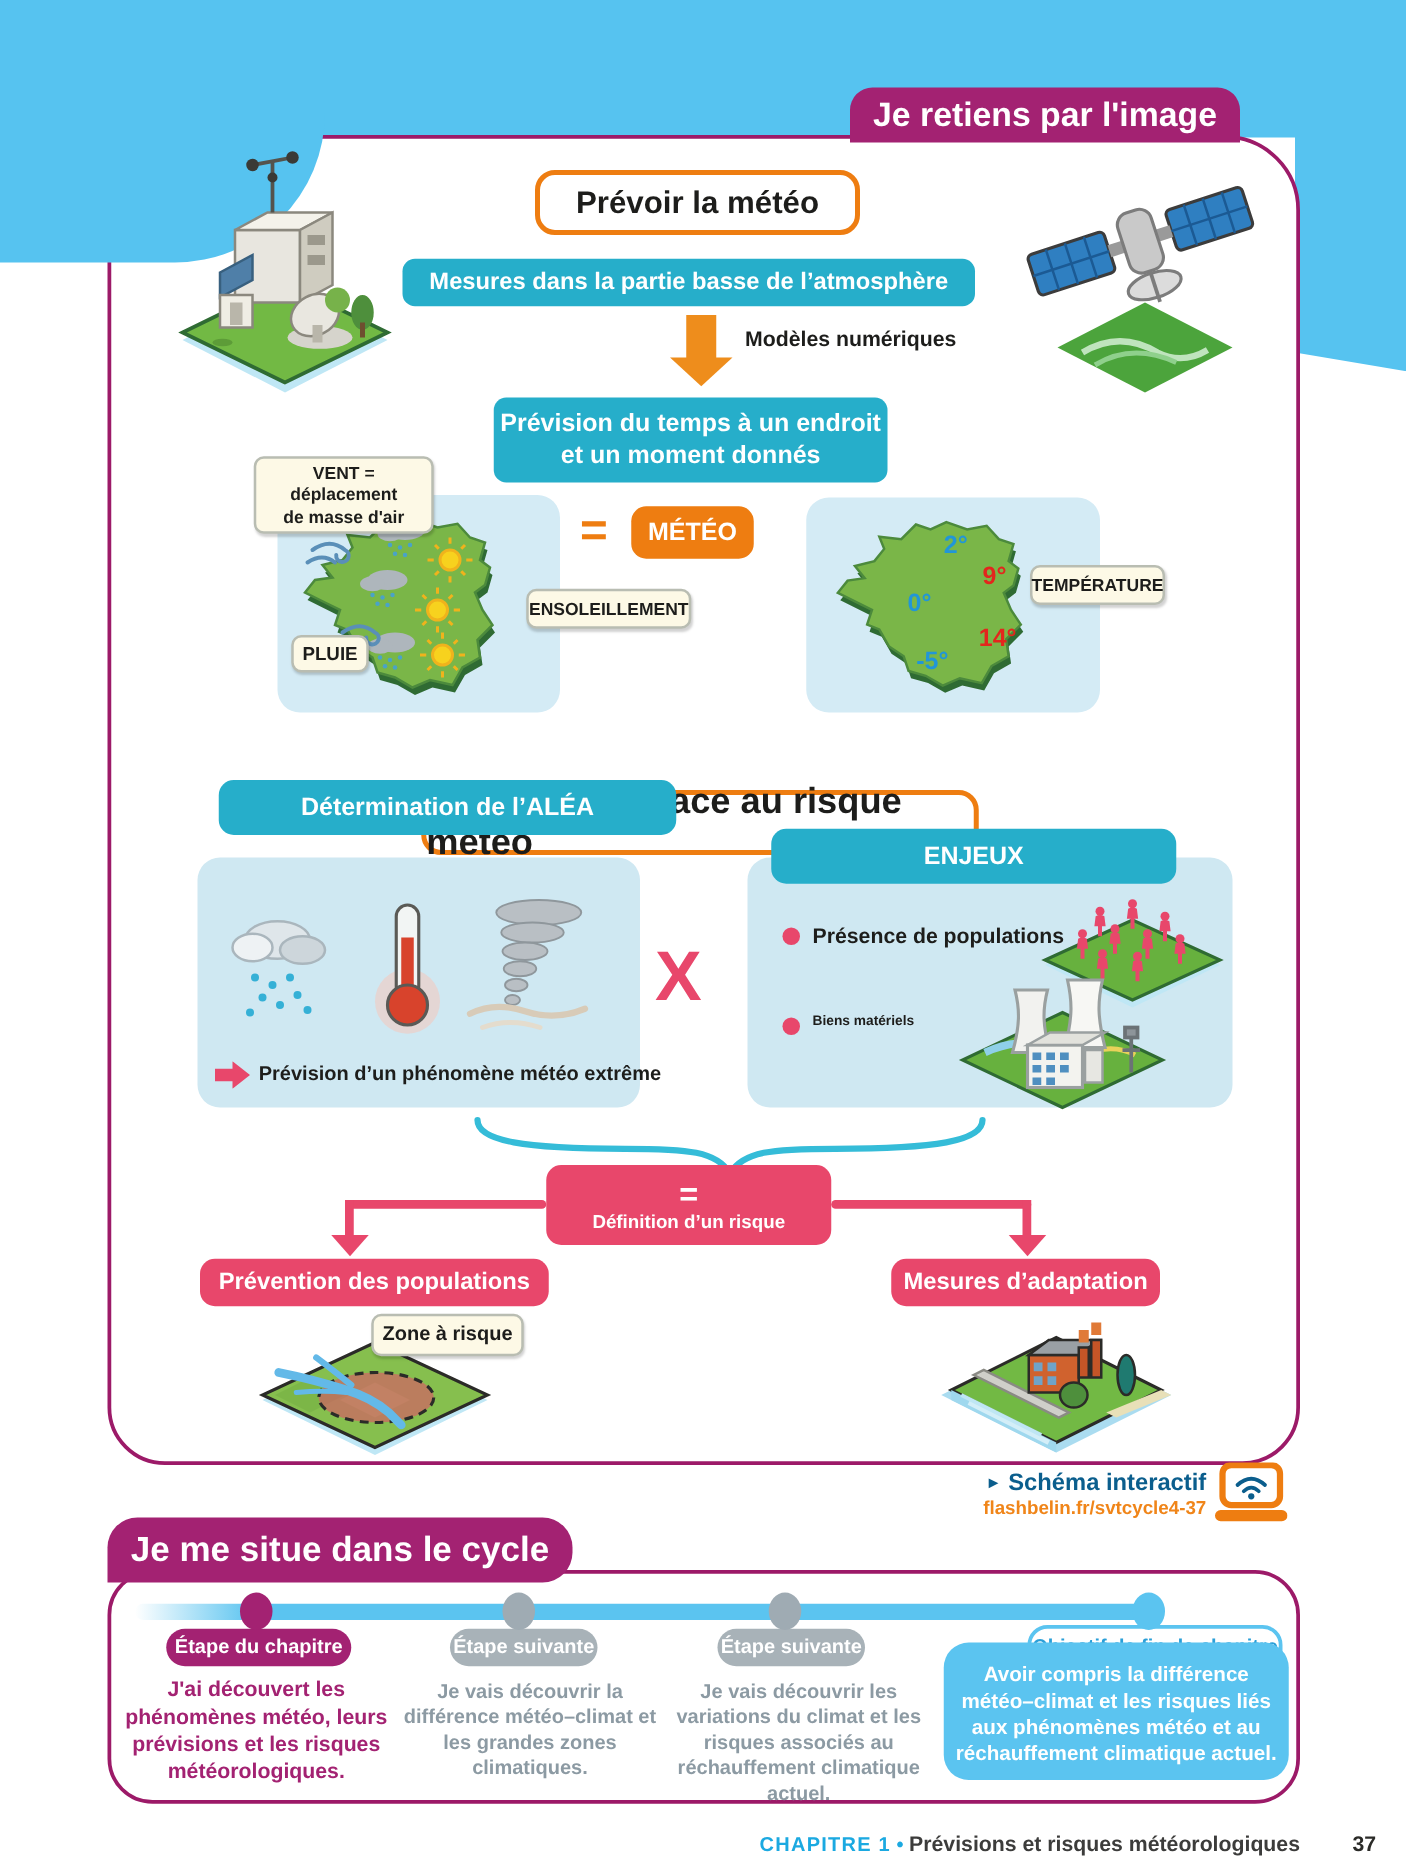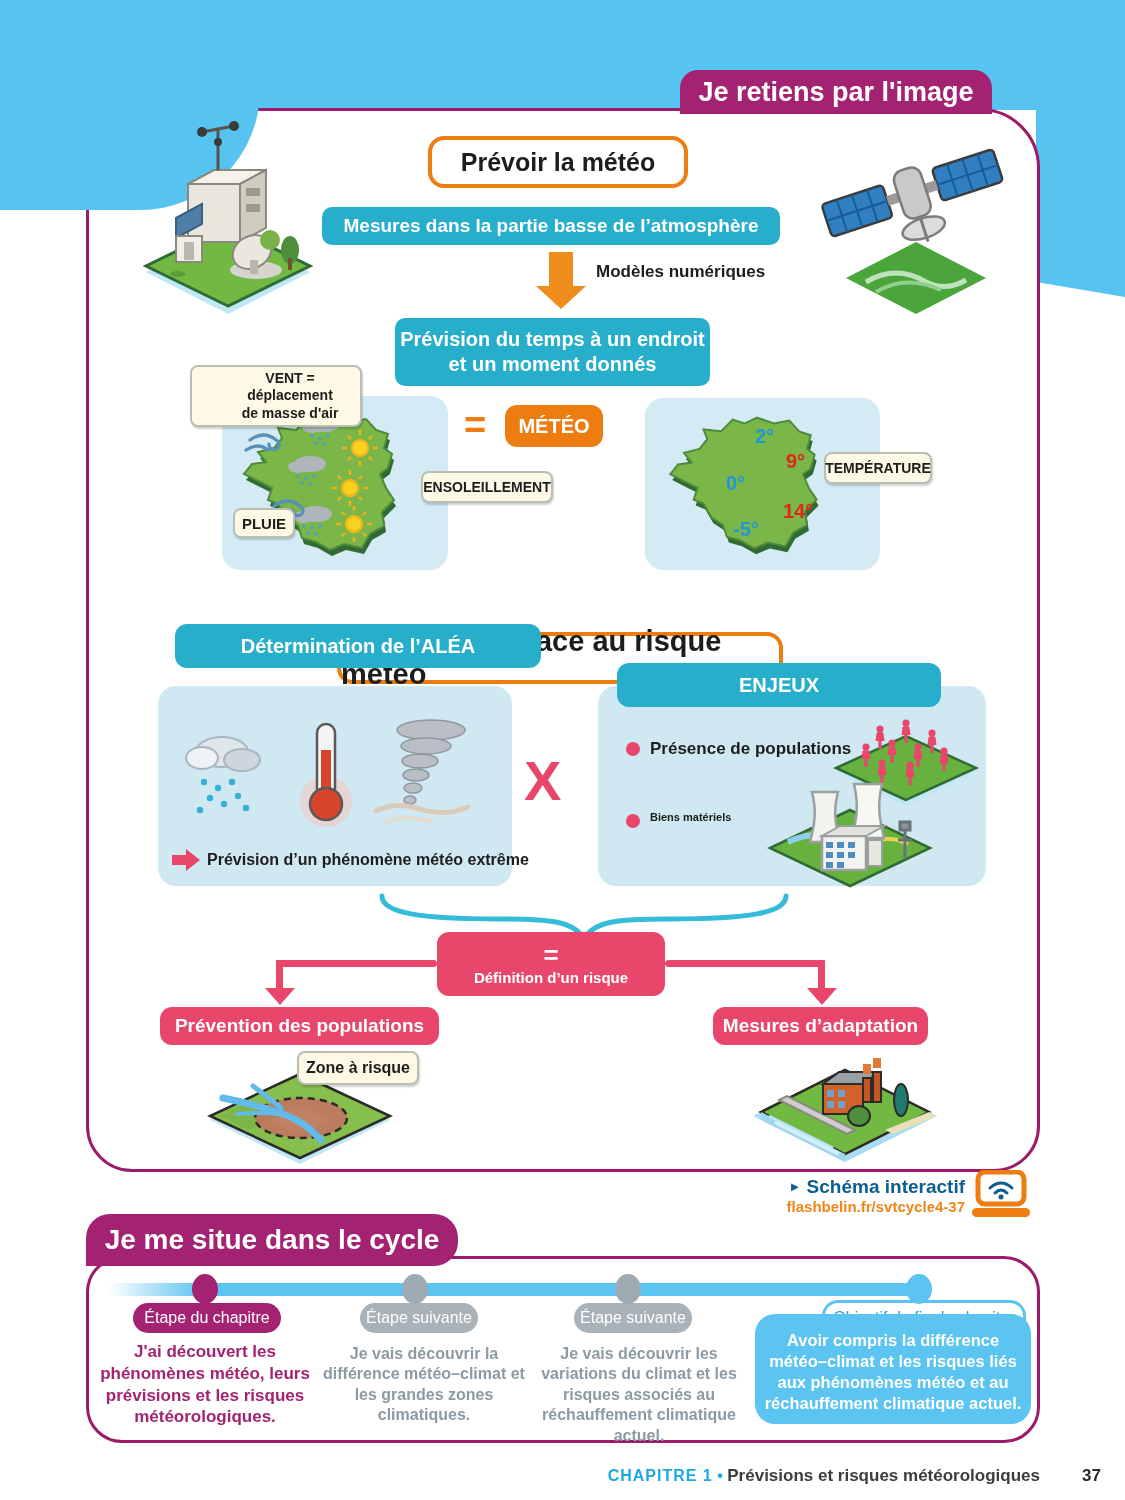--- a/index.html
+++ b/index.html
@@ -19,21 +19,21 @@
        display:flex;align-items:center;justify-content:center;font-weight:bold;color:#1d1d1b;z-index:2;}
   .teal-box{position:absolute;background:#26aeca;border-radius:10px;color:#fff;font-weight:bold;
        display:flex;align-items:center;justify-content:center;text-align:center;z-index:2;}
   .panel{position:absolute;background:#d4ebf5;border-radius:18px;}
   .lbl{position:absolute;background:#fdf9e6;border:2px solid #b9bdb2;border-radius:8px;
        font-weight:bold;color:#1d1d1b;text-align:center;box-shadow:1px 2px 2px rgba(0,0,0,.18);
        display:flex;align-items:center;justify-content:center;z-index:4;}
   .pre{white-space:pre-line;}
   .pink-box{position:absolute;background:#e8476b;border-radius:12px;color:#fff;font-weight:bold;
        display:flex;align-items:center;justify-content:center;text-align:center;z-index:2;}
-  .pill{position:absolute;border-radius:16px;font-weight:normal;font-size:16px;
+  .pill{position:absolute;border-radius:16px;font-weight:bold;font-size:16px;
        display:flex;align-items:center;justify-content:center;z-index:3;}
   .step-text{position:absolute;font-weight:bold;text-align:center;line-height:1.28;}
   .dot{position:absolute;width:26px;height:30px;border-radius:50%;z-index:2;}
   .arrowbar{position:absolute;background:#e8476b;z-index:1;}
   .tri-down{position:absolute;width:0;height:0;border-left:15px solid transparent;
        border-right:15px solid transparent;border-top:17px solid #e8476b;z-index:1;}
 </style>
 </head>
 <body>
 
@@ -161,21 +161,21 @@
 
       <g stroke="#5a8fb8" stroke-width="3.2" fill="none" stroke-linecap="round">
         <path d="M12,38 q14,-10 26,0 a5,5 0 1 1 -7,4"></path>
         <path d="M8,48 q12,-8 22,0"></path>
         <path d="M36,104 q14,-10 26,0 a5,5 0 1 1 -7,4"></path>
         <path d="M32,114 q12,-8 22,0"></path>
       </g>
     </svg>
   </div>
 
-  <div class="lbl pre" style="left:190px;top:365px;width:140px;height:58px;font-size:14px;line-height:1.22;padding-left:28px;">VENT =
+  <div class="lbl pre" style="left:203px;top:365px;width:140px;height:58px;font-size:14px;line-height:1.22;">VENT =
 déplacement
 de masse d'air</div>
   <div class="lbl" style="left:233px;top:508px;width:58px;height:26px;font-size:15px;">PLUIE</div>
   <div class="lbl" style="left:421px;top:471px;width:128px;height:28px;font-size:14px;">ENSOLEILLEMENT</div>
 
   <div class="abs bold" style="left:464px;top:404px;font-size:38px;color:#ee7d11;z-index:3;">=</div>
   <div class="abs" style="left:505px;top:405px;width:98px;height:42px;background:#ee7d11;border-radius:12px;color:#fff;font-weight:bold;font-size:20px;display:flex;align-items:center;justify-content:center;z-index:3;">
     <span>MÉTÉO</span>
   </div>
 

